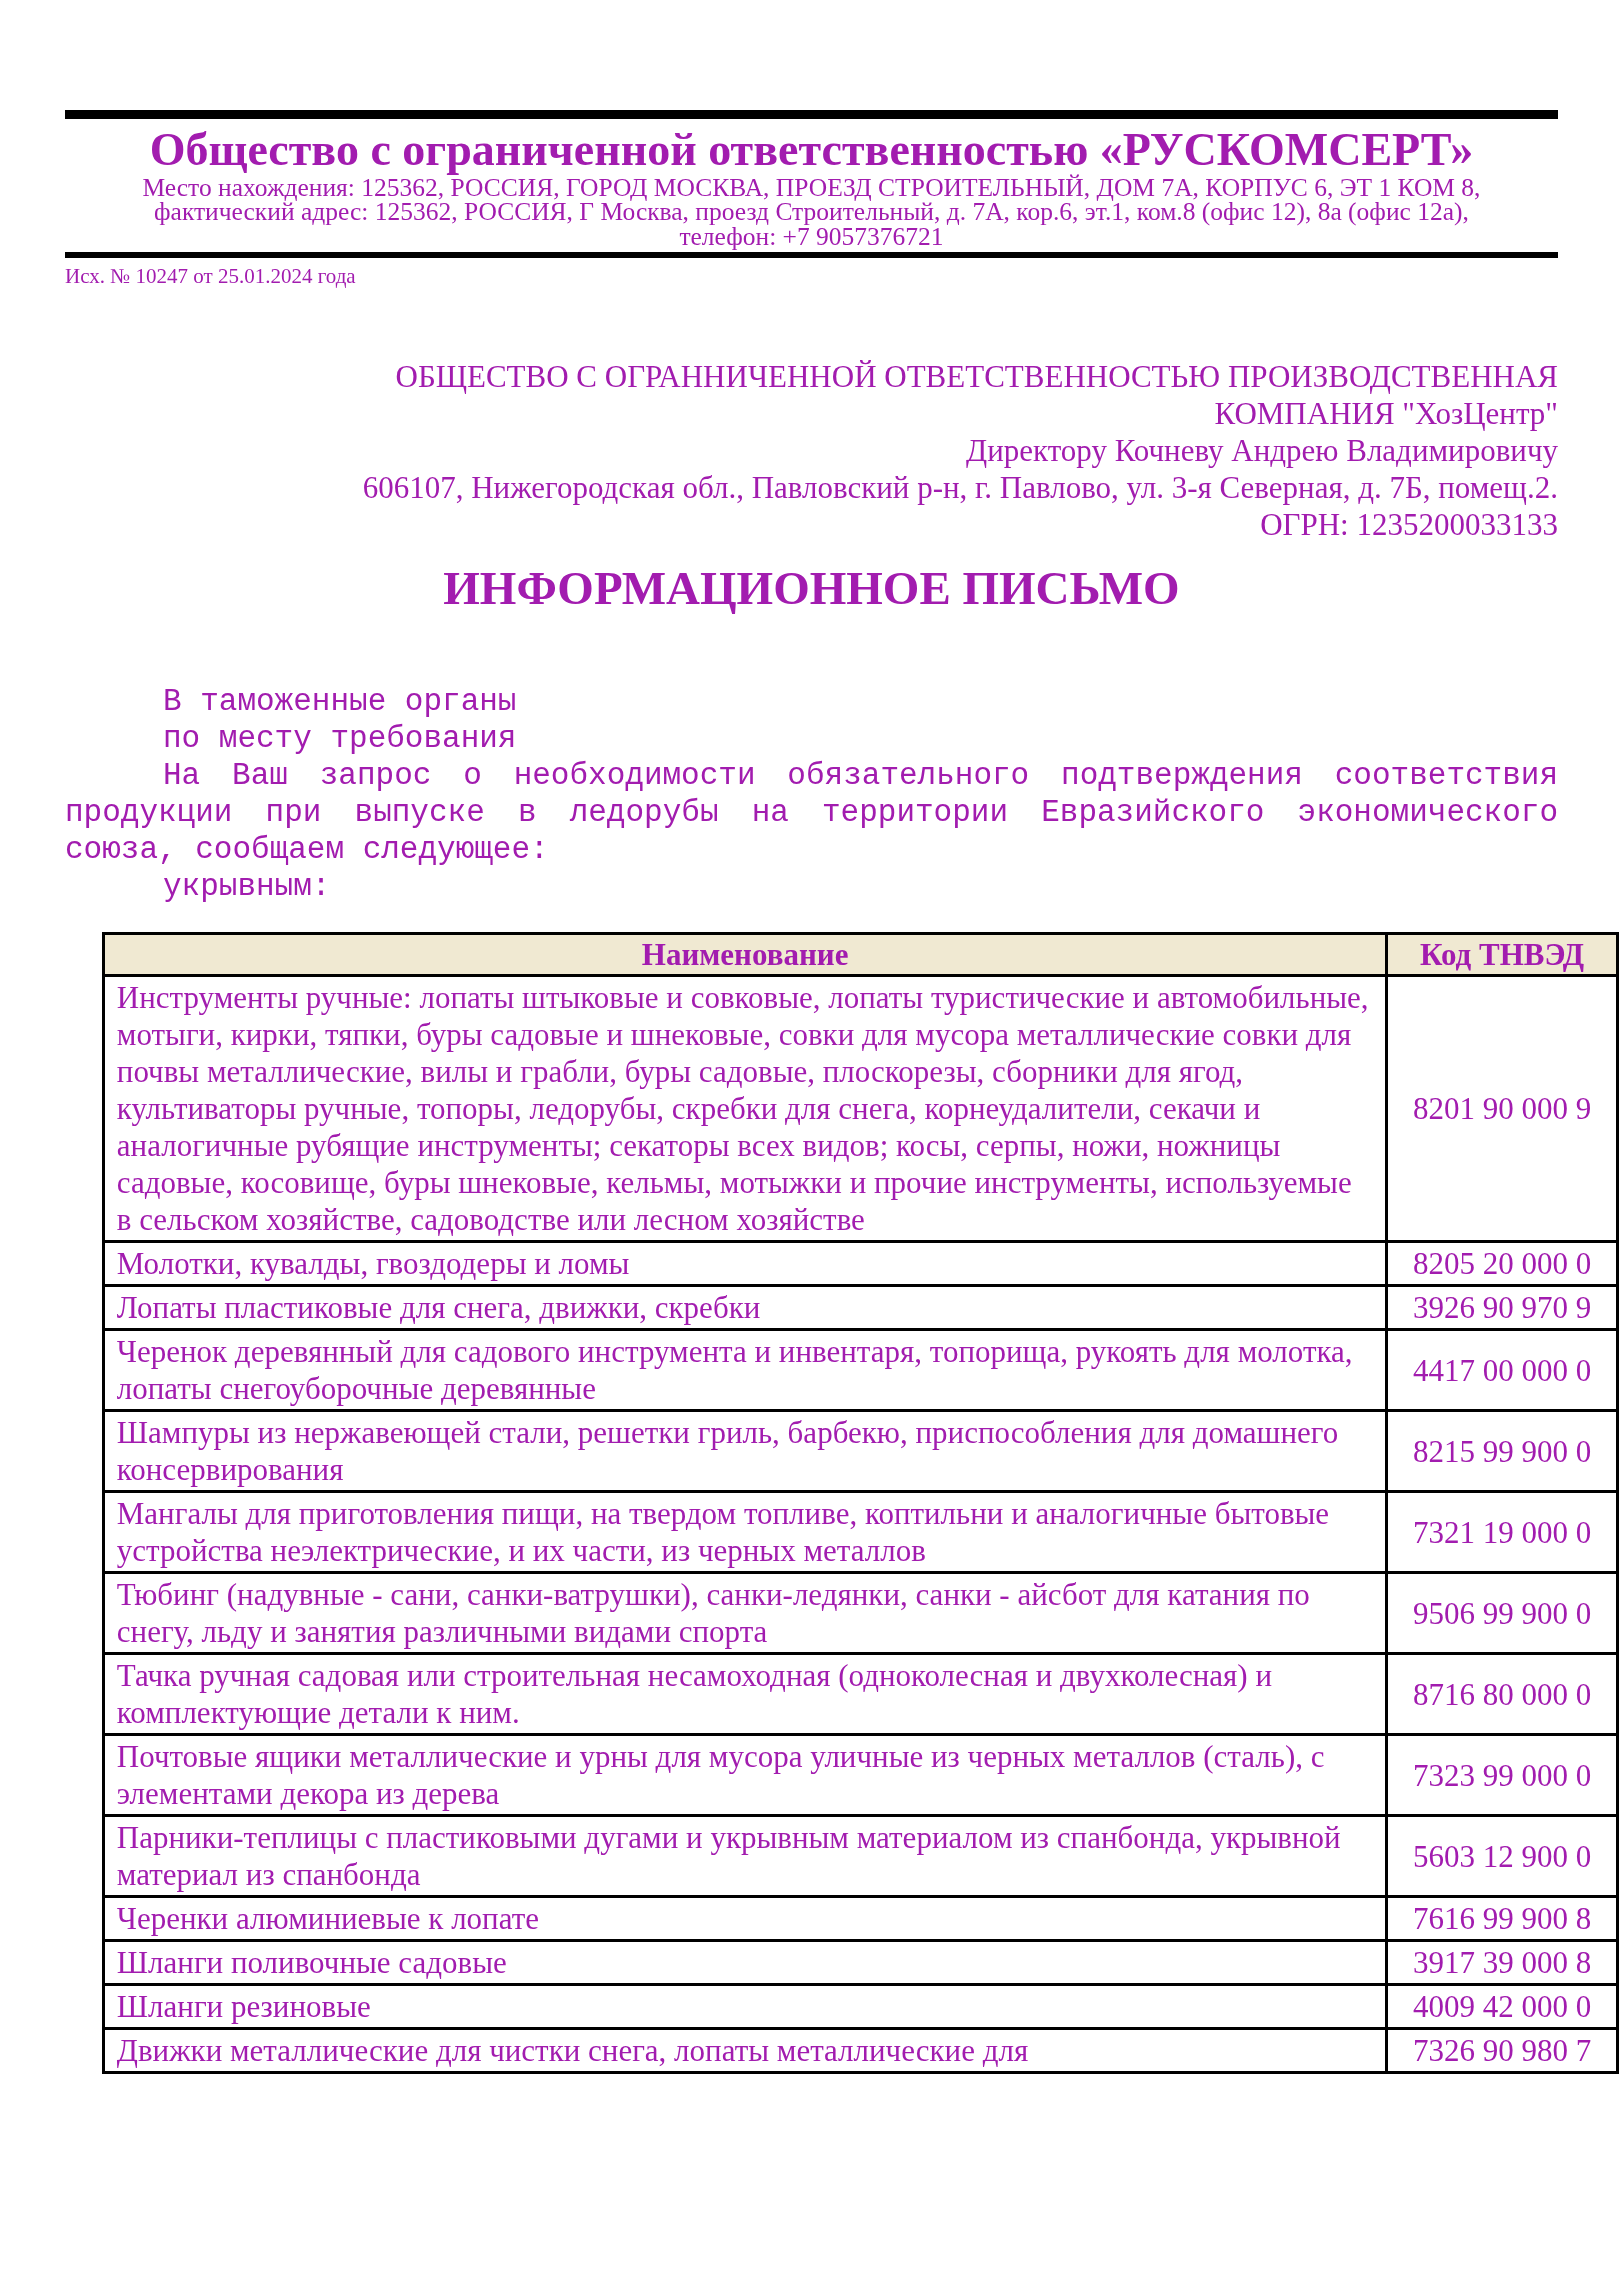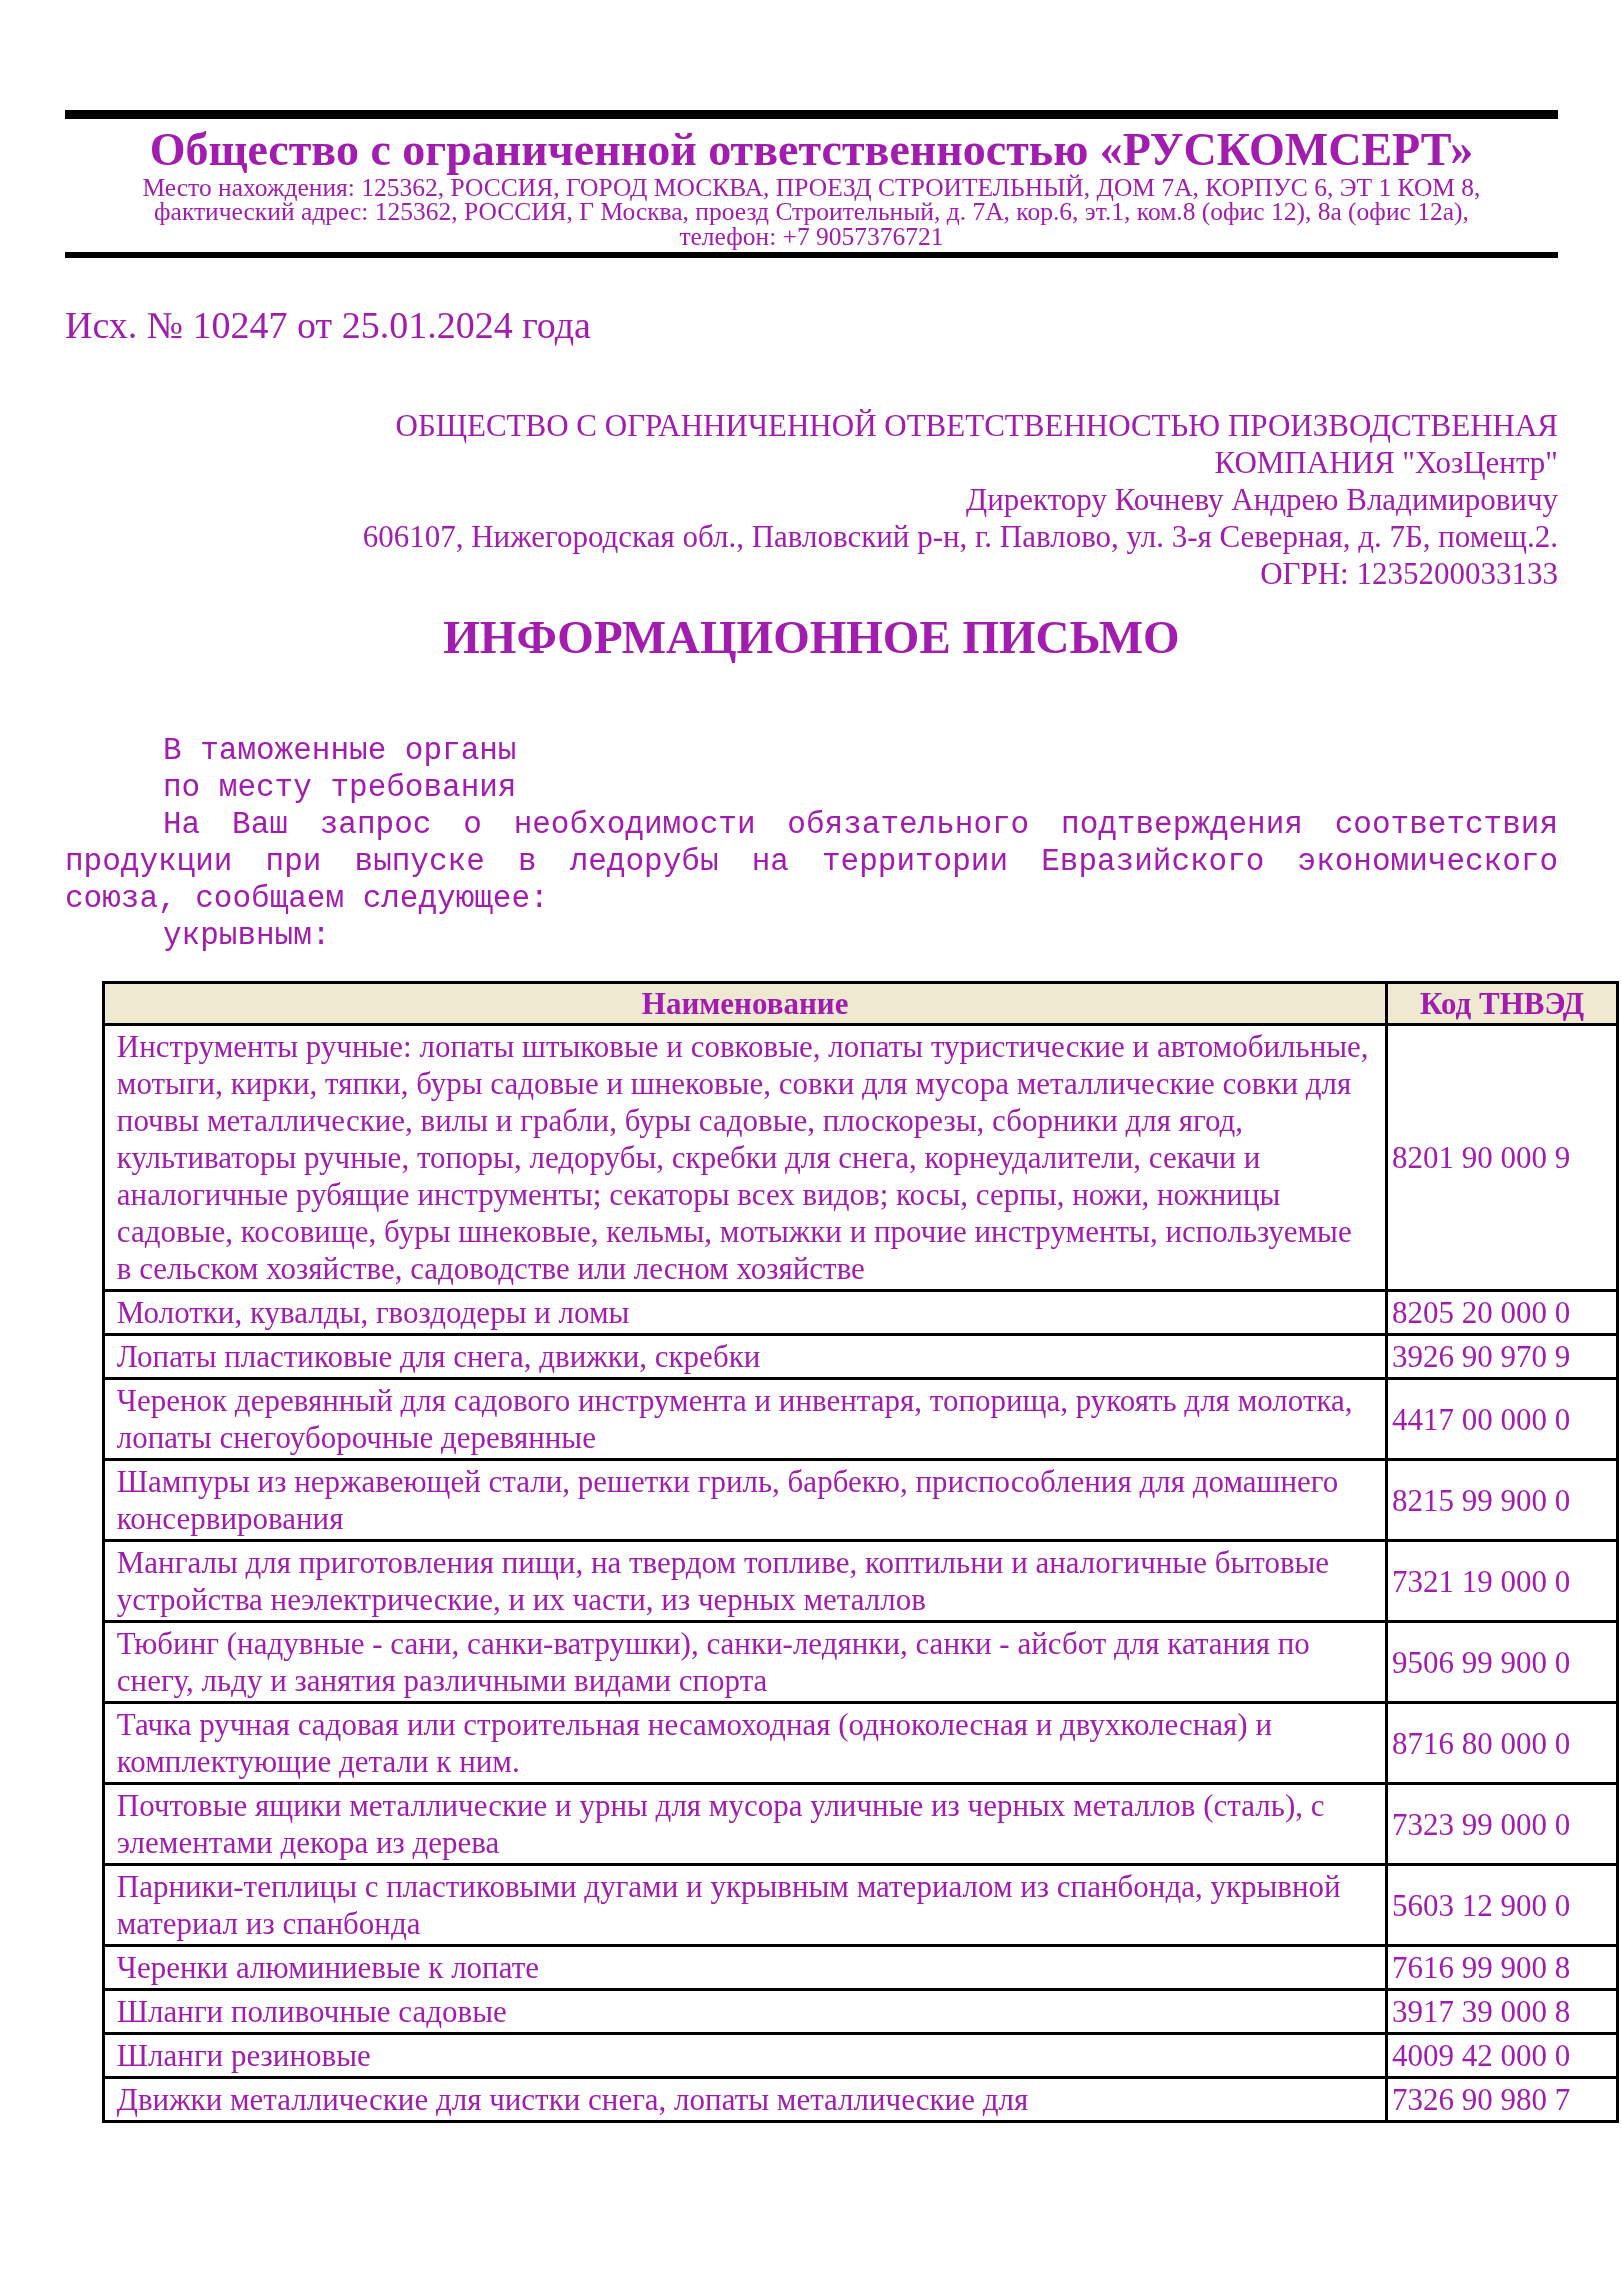--- a/index.html
+++ b/index.html
@@ -25,22 +25,21 @@
     text-align: center;
     white-space: nowrap;
   }
   .addr {
     font-size: 25.5px;
     line-height: 24.5px;
     text-align: center;
     white-space: nowrap;
   }
   .outgoing {
-    margin-top: 49px;
-    font-size: 38px;
+    font-size: 21px;
     line-height: 37px;
   }
   .recipient {
     margin-top: 63px;
     text-align: right;
   }
   .recipient-line {
     font-size: 31px;
     line-height: 37px;
   }
@@ -77,21 +76,21 @@
     padding: 1px 3.9px;
   }
   .tnved-table th.code-col { width: 220px; }
   .tnved-table td.name-cell {
     padding: 2px 11.8px;
     text-align: left;
     vertical-align: middle;
   }
   .tnved-table td.code-cell {
     padding: 2px 3.9px;
-    text-align: left;
+    text-align: center;
     vertical-align: middle;
     white-space: nowrap;
   }
 </style>
 </head>
 <body>
 
 <div class="page">
 
   <div class="rule rule-top"></div>

